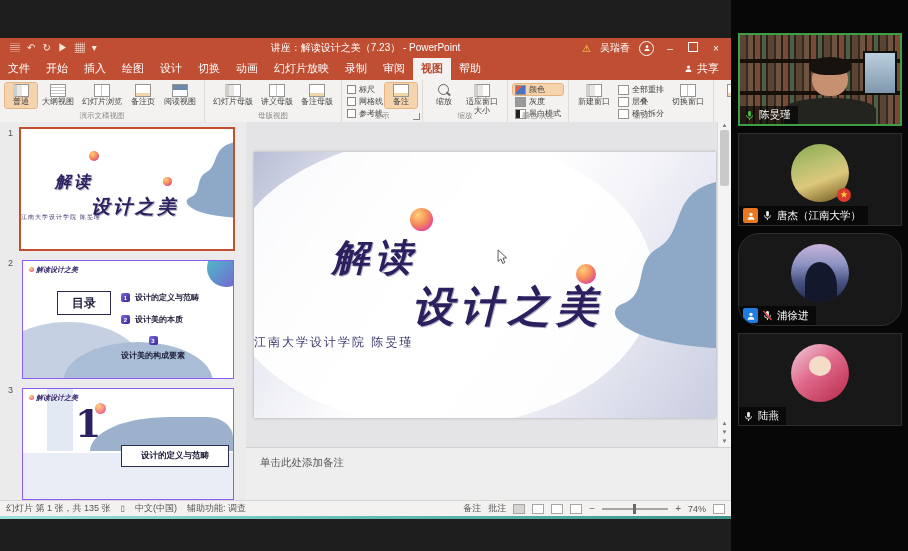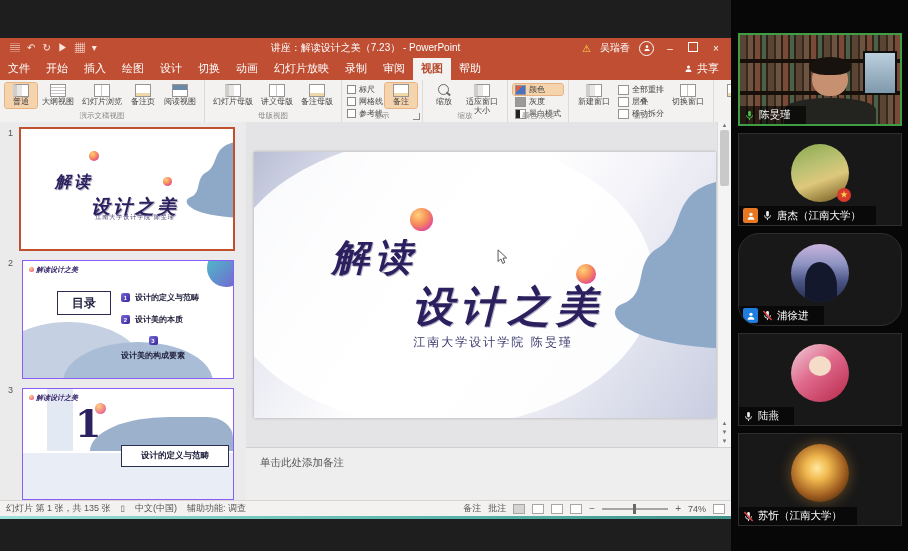--- a/index.html
+++ b/index.html
@@ -77,21 +77,21 @@
   .sb-bottom{margin-top:auto;display:flex;flex-direction:column;gap:3px;padding-bottom:3px;align-items:center;}
   
   .slide{position:absolute;left:8px;top:30px;width:462px;height:266px;overflow:hidden;
          background:linear-gradient(125deg,#b9bed6 0%,#e9eaf2 22%,#ffffff 45%,#f4f4f9 62%,#c9cde0 100%);
          box-shadow:0 0 3px rgba(0,0,0,.25);}
   .blob{position:absolute;inset:0;width:100%;height:100%;}
   .grad-dot{position:absolute;border-radius:50%;
             background:radial-gradient(circle at 35% 30%,#ffd27a 0%,#f58a5a 45%,#e0449a 80%,#c23486 100%);}
   .s-line1,.s-line2{position:absolute;font-family:"DejaVu Serif",serif;font-weight:bold;font-style:italic;
                     color:#2b1f5e;letter-spacing:6px;white-space:nowrap;text-shadow:1px 1px 0 rgba(40,25,90,.35);margin-top:19px;}
-  .s-sub{position:absolute;width:100%;text-align:center;color:#3c3a6e;letter-spacing:2px;white-space:nowrap;margin-left:8px;}
+  .s-sub{position:absolute;width:100%;text-align:left;color:#3c3a6e;letter-spacing:2px;white-space:nowrap;}
   .cursor{position:absolute;width:11px;height:16px;}
   
   .slide .s-line1{left:78px;top:62px;font-size:37px;}
   .slide .s-line2{left:158px;top:108px;font-size:42px;}
   .slide .s-sub{top:182px;font-size:12px;}
   .slide .dot1{left:156px;top:56px;width:23px;height:23px;}
   .slide .dot2{left:322px;top:112px;width:20px;height:20px;}
   
   .mini .s-line1{left:34px;top:24px;font-size:16px;letter-spacing:3px;}
   .mini .s-line2{left:70px;top:46px;font-size:19px;letter-spacing:3px;}
@@ -132,21 +132,21 @@
   .vicon.pressed{background:#d6d4d2;}
   .zslider{width:66px;height:2px;background:#a8a6a4;position:relative;}
   .zthumb{position:absolute;left:46%;top:-4px;width:3px;height:10px;background:#6a6866;}
   .zsign{font-size:10px;color:#666;}
   
   .panel{position:absolute;left:731px;top:0;width:177px;height:551px;background:#070707;}
   .tile{position:absolute;left:7px;width:164px;height:93px;background:#181818;border:1px solid #2e2e2e;
         box-sizing:border-box;overflow:hidden;}
   .tile.speaker{border:2px solid #3f9e43;}
   .namebar{position:absolute;left:0;bottom:0;display:flex;align-items:center;gap:4px;
-           background:rgba(0,0,0,.62);color:#fff;font-size:10.5px;padding:2px 15px 2px 4px;white-space:nowrap;}
+           background:rgba(0,0,0,.62);color:#fff;font-size:10.5px;padding:2px 7px 2px 4px;white-space:nowrap;}
   .badge{width:15px;height:15px;border-radius:2px;display:inline-flex;align-items:center;justify-content:center;}
   .badge svg{width:10px;height:10px;}
   .badge.orange{background:#e87722;}
   .badge.blue{background:#1f7de0;}
   .mic{width:11px;height:11px;flex:none;}
   .mic rect{fill:currentColor;}
   .mic path,.mic line{stroke:currentColor;fill:none;}
   .mic .slash{stroke:#e84040;}
   .mic.green{color:#49c24f;}
   .mic.white{color:#ececec;}
@@ -527,26 +527,14 @@
       <div class="namebar">
         <svg class="mic white" viewBox="0 0 24 24">
           <rect x="9" y="2" width="6" height="12" rx="3"></rect>
           <path d="M5.5 11.5a6.5 6.5 0 0 0 13 0" stroke-width="2"></path>
           <line x1="12" y1="18" x2="12" y2="22" stroke-width="2"></line>
         </svg>
         <span>陆燕</span>
       </div>
     </div>
 
-    <div class="tile" style="top:433px;">
-      <div class="avatar av-globe"></div>
-      <div class="namebar">
-        <svg class="mic white" viewBox="0 0 24 24">
-          <rect x="9" y="2" width="6" height="12" rx="3"></rect>
-          <path d="M5.5 11.5a6.5 6.5 0 0 0 13 0" stroke-width="2"></path>
-          <line x1="12" y1="18" x2="12" y2="22" stroke-width="2"></line>
-          <line class="slash" x1="3" y1="2" x2="21" y2="22" stroke-width="3"></line>
-        </svg>
-        <span>苏忻（江南大学）</span>
-      </div>
-    </div>
   </div>
 </div>
 
 </body></html>

